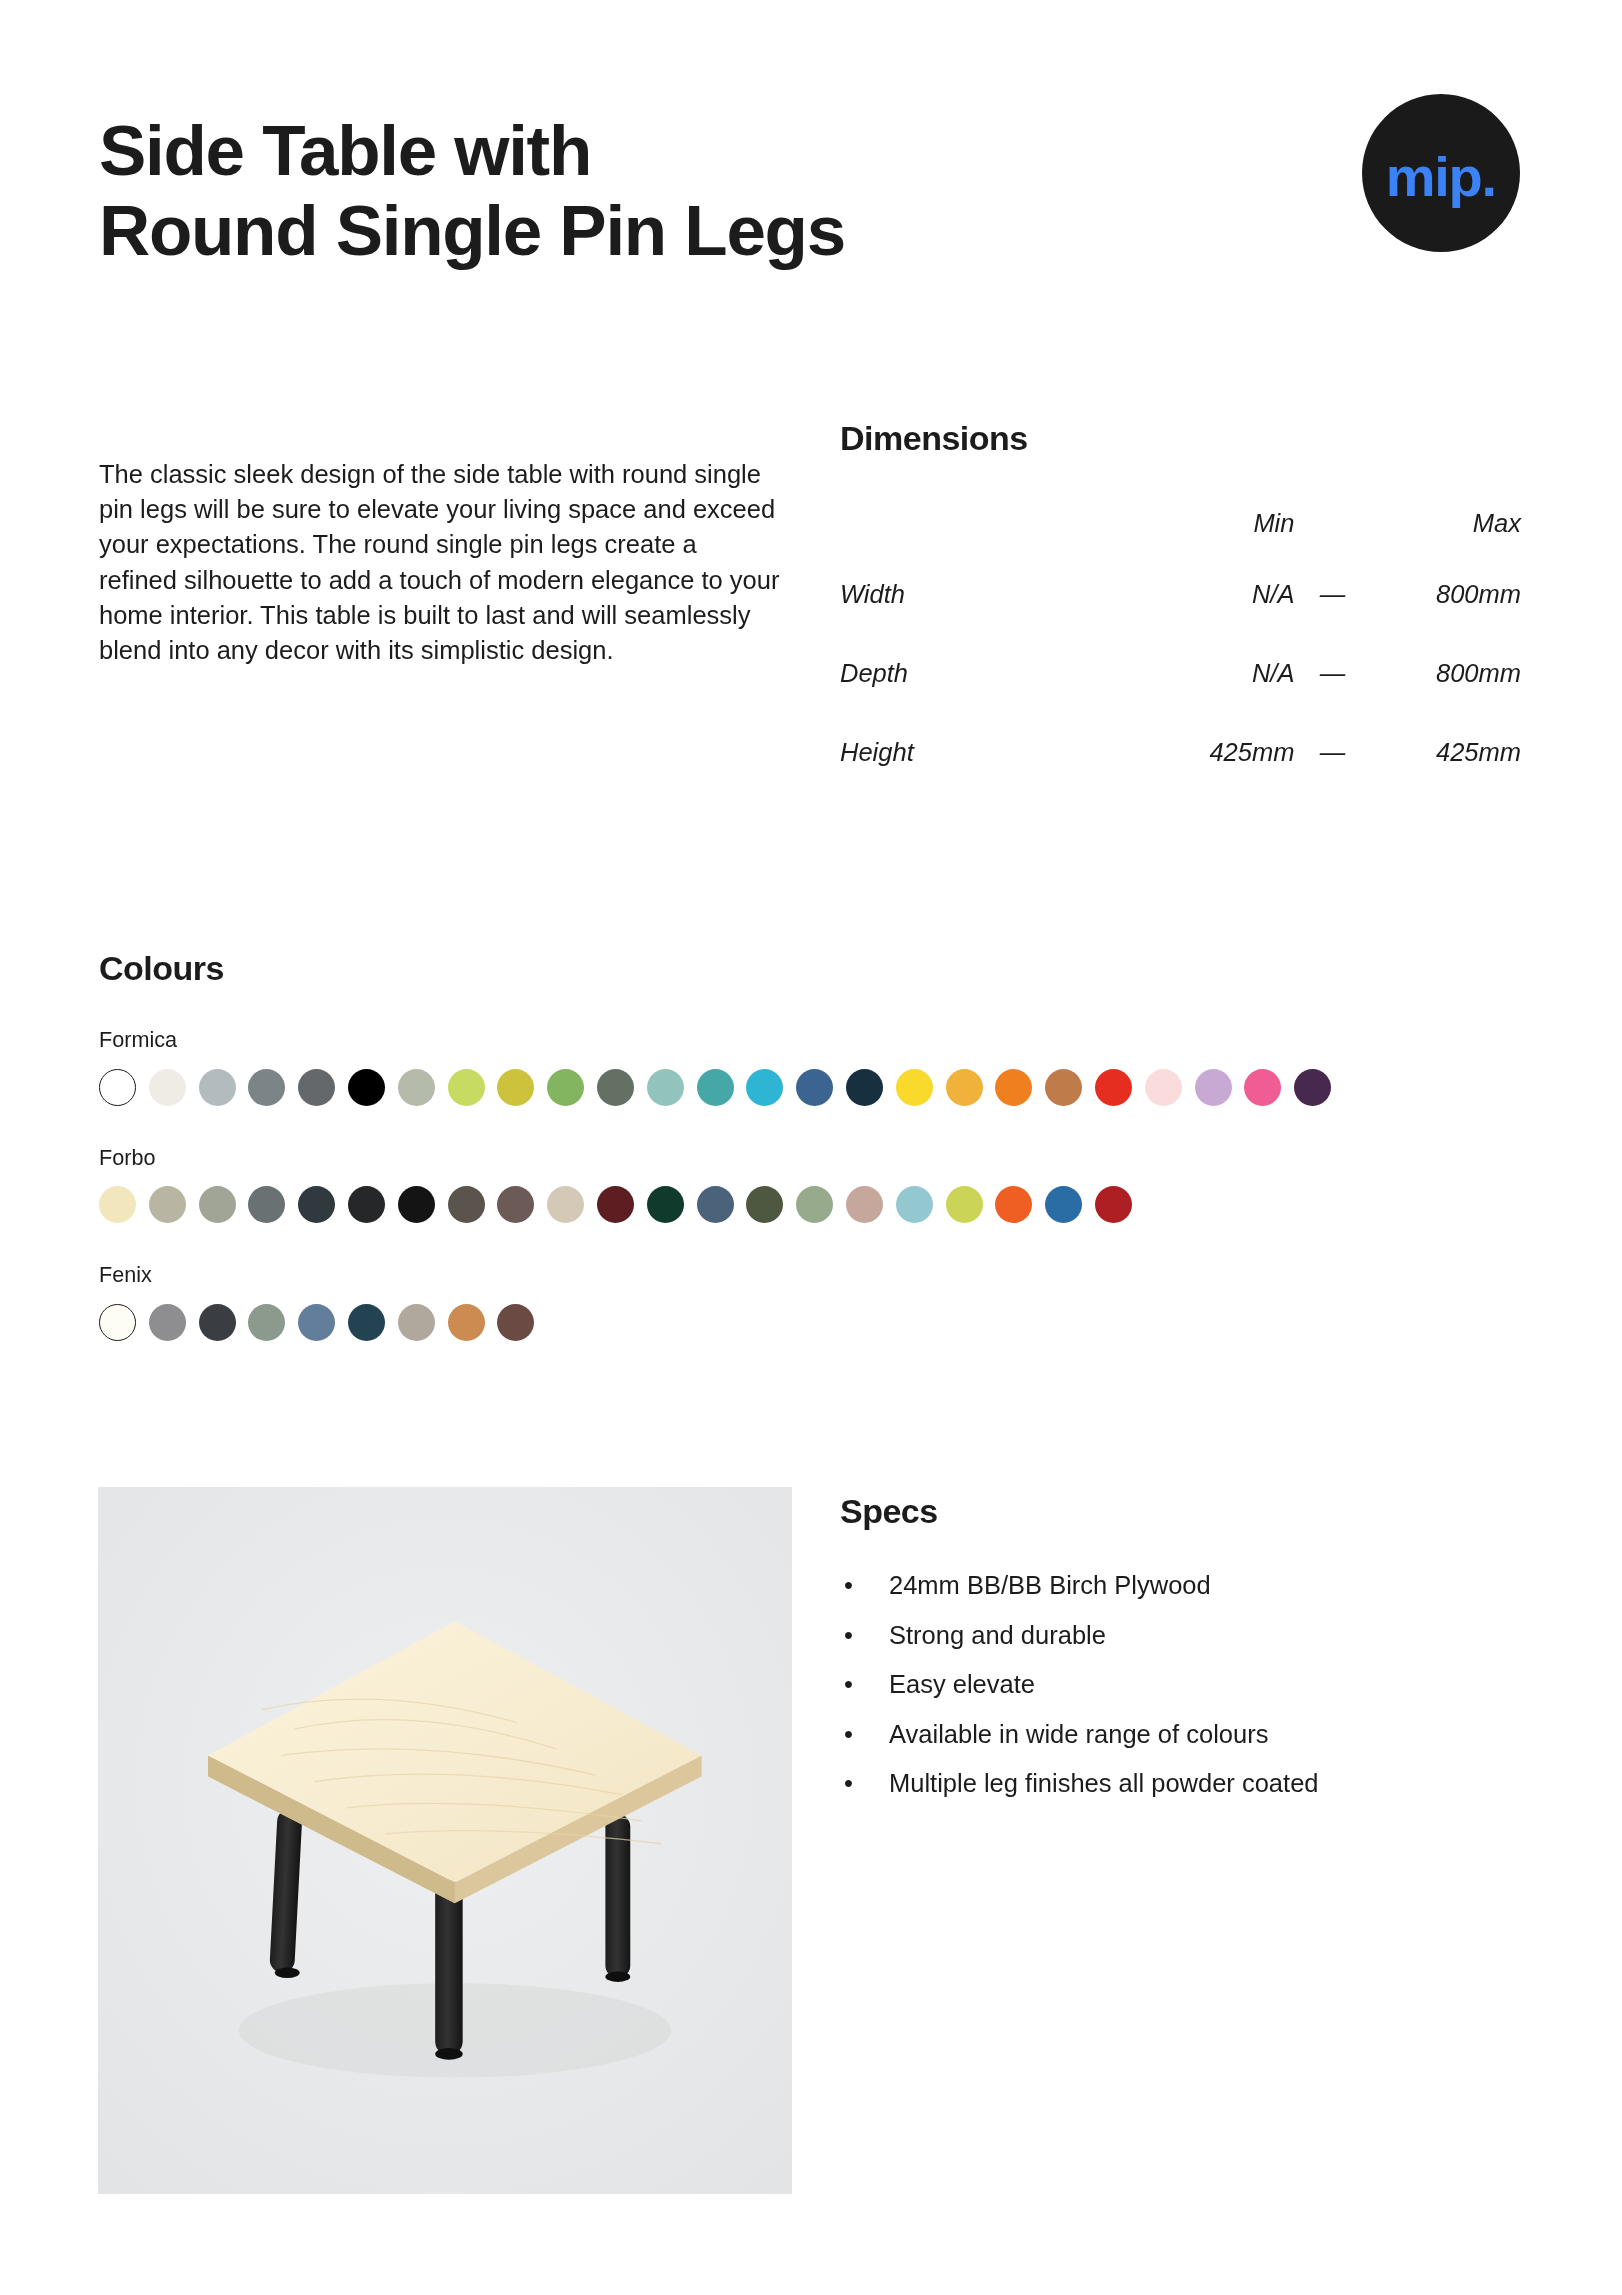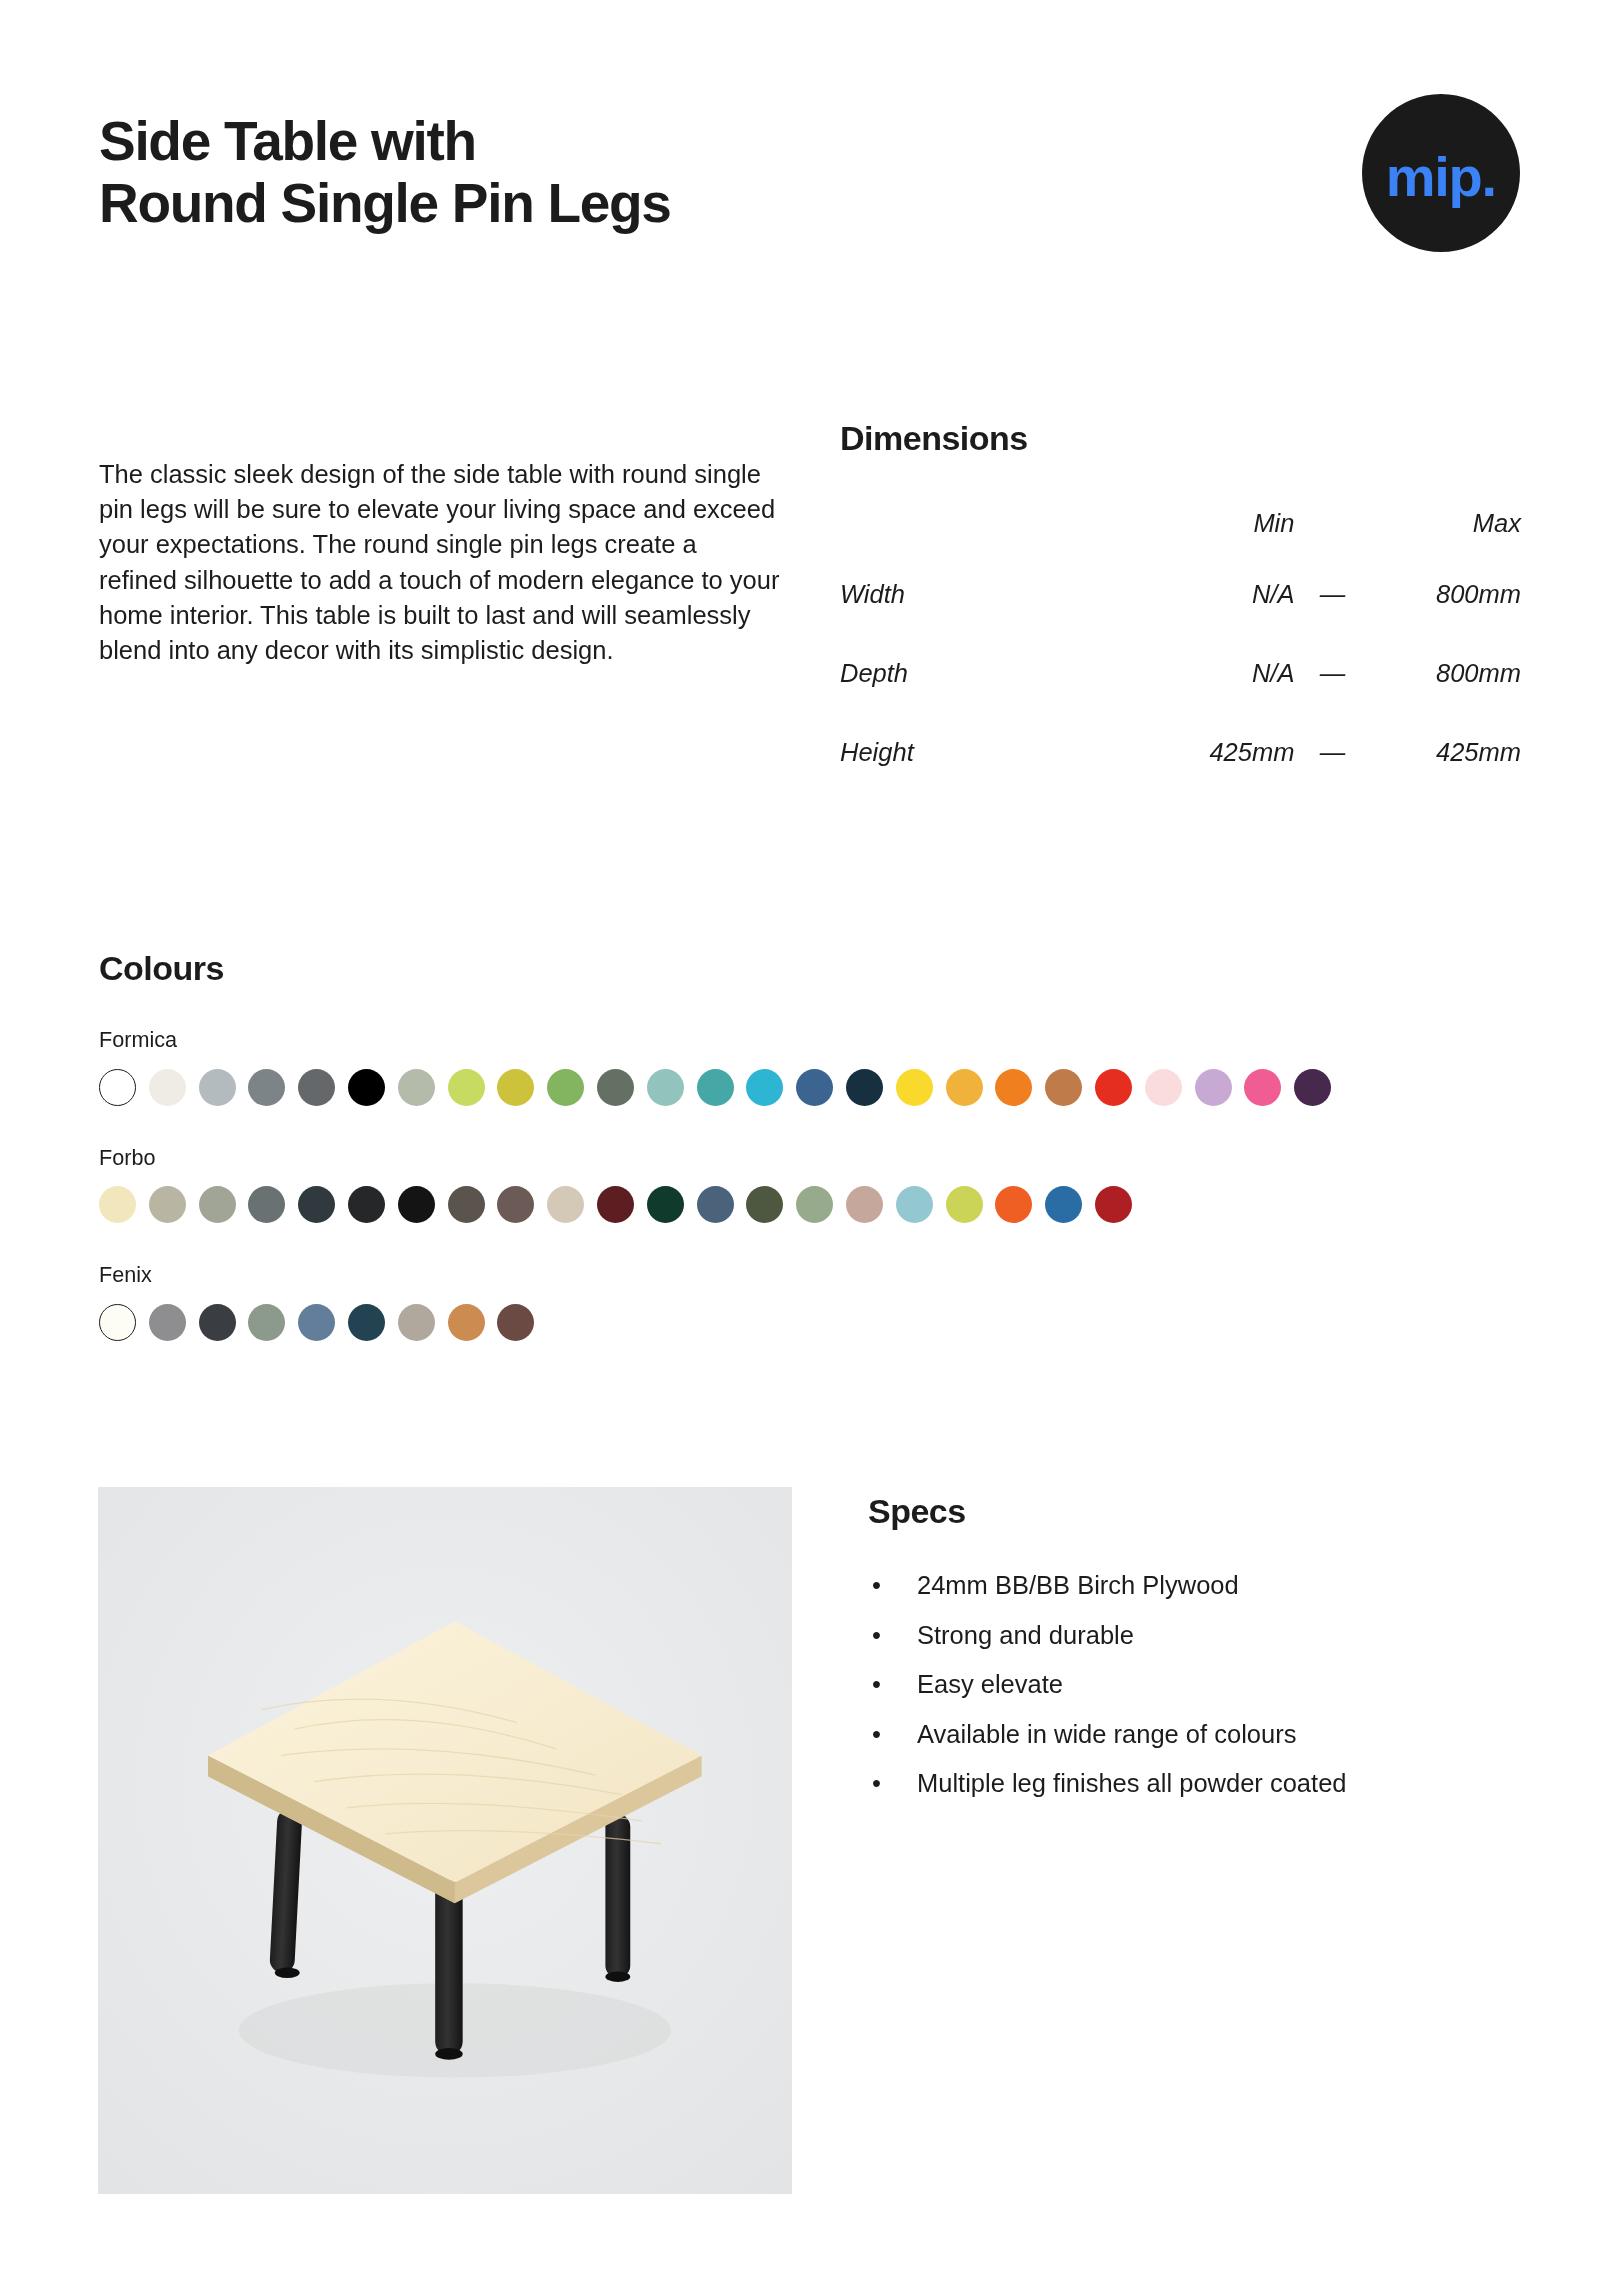--- a/index.html
+++ b/index.html
@@ -28,21 +28,21 @@
     position: absolute;
     left: 99px;
     top: 111px;
     right: 98px;
     display: flex;
     align-items: flex-start;
     justify-content: space-between;
   }
 
   .title {
-    font-size: 55px;
+    font-size: 71px;
     line-height: 1.12;
     font-weight: 700;
     letter-spacing: -1.3px;
     color: #1c1c1c;
     white-space: pre-line;
   }
 
   .logo {
     width: 158px;
     height: 158px;
@@ -157,21 +157,20 @@
     background: #e9eaea;
     overflow: hidden;
   }
 
   
   .specs-block {
     position: absolute;
     left: 840px;
     top: 1492px;
     width: 687px;
-    margin-left: 28px;
   }
   .specs-list {
     margin-top: 42px;
     list-style: none;
   }
   .specs-list li {
     font-size: 25.5px;
     line-height: 1.0;
     color: #1c1c1c;
     padding-left: 49px;

